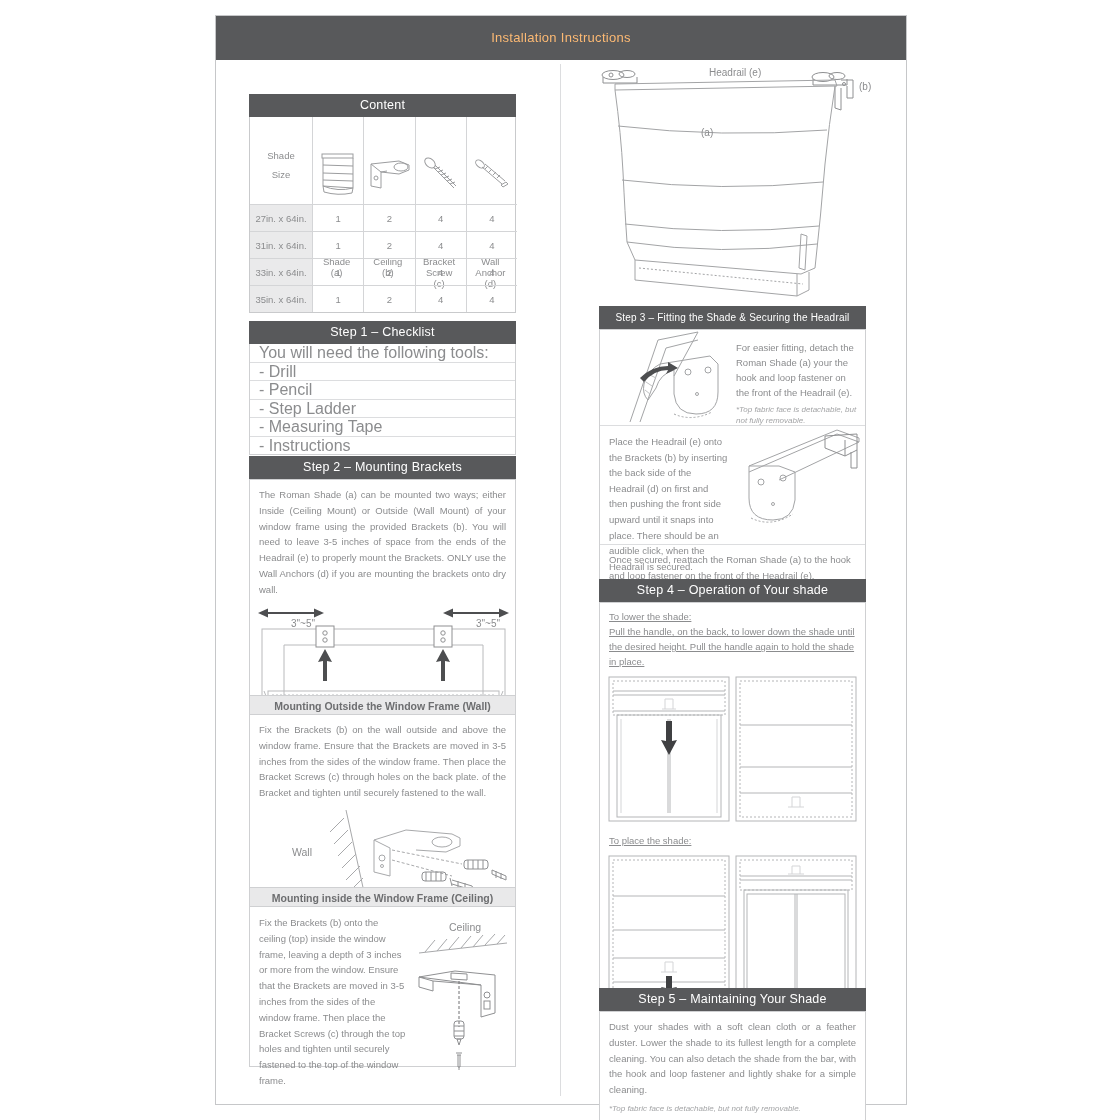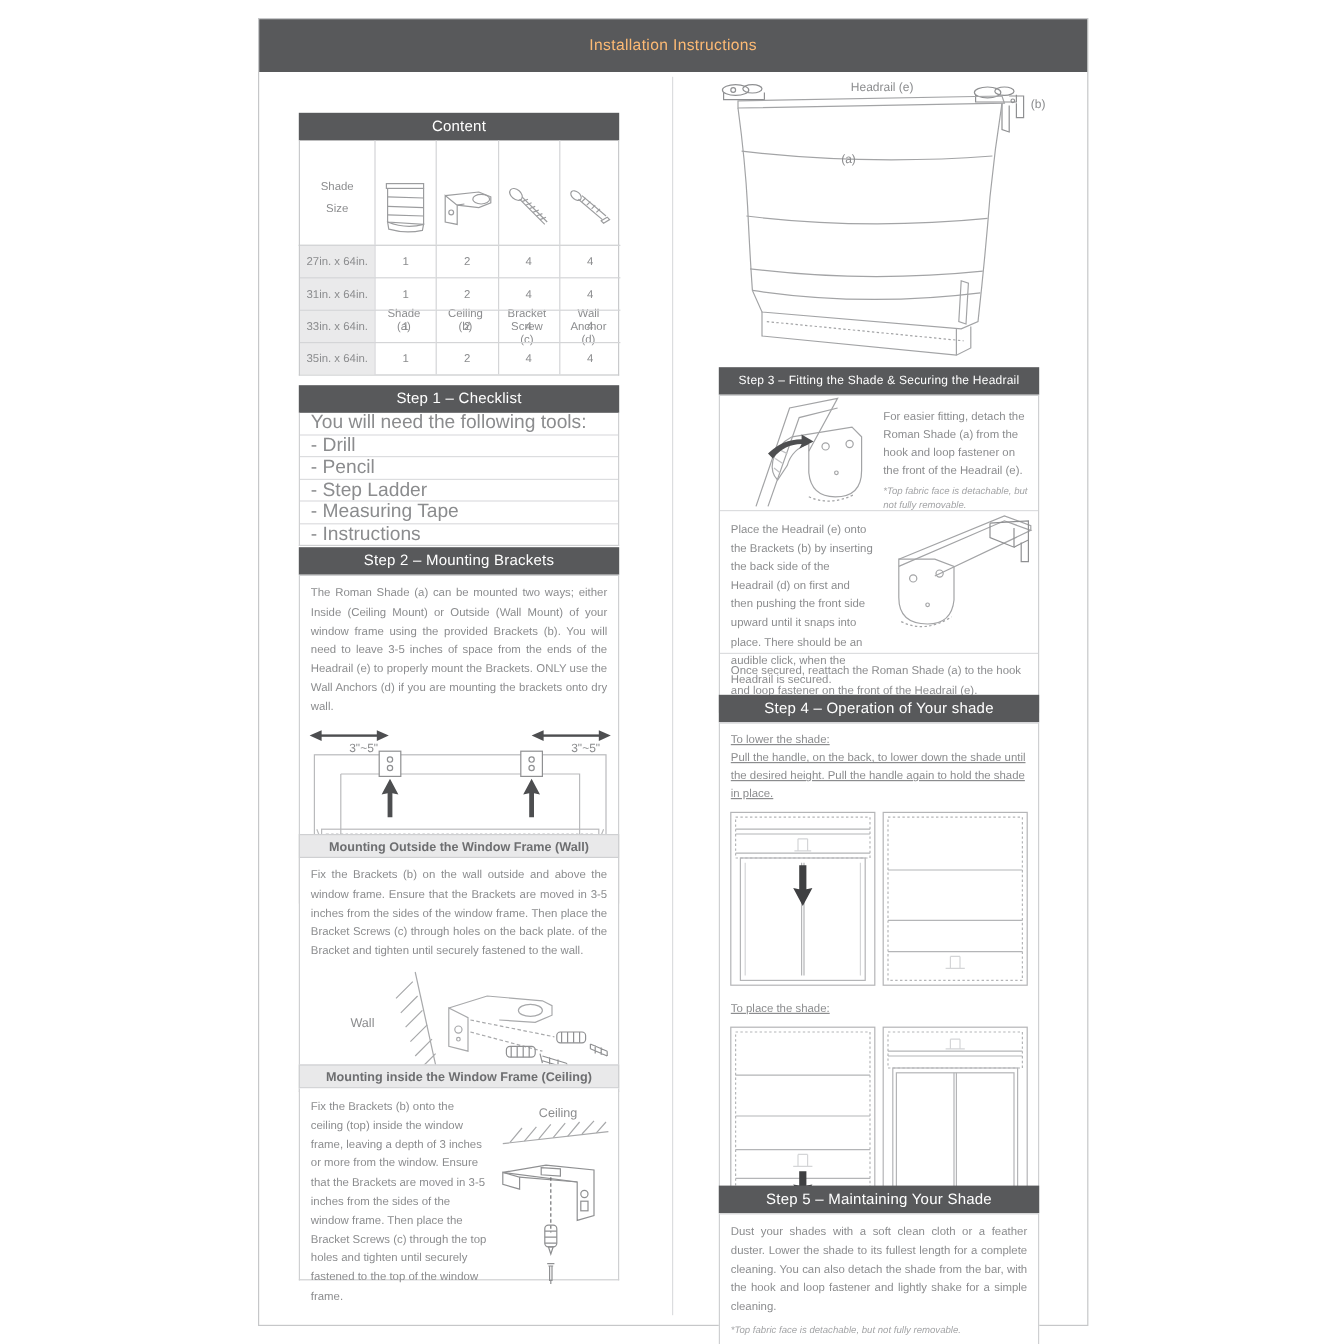--- a/index.html
+++ b/index.html
@@ -318,21 +318,21 @@
               <path d="M74 84 Q92 92 112 82" stroke-dasharray="2 2"></path>
               <path d="M60 34 Q48 40 44 54 Q42 64 48 70 L56 58 Q60 44 74 40"></path>
               <path d="M48 44 L56 48 M46 52 L52 56 M45 60 L50 64" stroke="#c0c1c3"></path>
             </g>
             <g fill="#4d4e50" stroke="none">
               <path d="M44 42 Q56 30 72 30 L72 26 L82 32 L70 38 L72 34 Q58 34 48 46 Z" transform="translate(-4 6)"></path>
             </g>
           </svg>
         </div>
         <div style="flex:1;padding:10px 8px 0 6px;">
-          <div class="para" style="line-height:15px;">For easier fitting, detach the Roman Shade (a) from the hook and loop fastener on the front of the Headrail (e).</div>
+          <div class="para" style="line-height:15px;">For easier fitting, detach the Roman Shade (a) your the hook and loop fastener on the front of the Headrail (e).</div>
           <div class="note" style="margin-top:4px;">*Top fabric face is detachable, but not fully removable.</div>
         </div>
       </div>
       <div class="hline"></div>
       <div class="s3row" style="height:118px;">
         <div class="para" style="width:120px;padding:8px 0 0 9px;line-height:15.6px;">Place the Headrail (e) onto the Brackets (b) by inserting the back side of the Headrail (d) on first and then pushing the front side upward until it snaps into place. There should be an audible click, when the Headrail is secured.</div>
         <div>
           <svg width="136" height="118" viewBox="0 0 136 118">
             <g fill="none" stroke="#a3a4a6" stroke-width="1">
               <path d="M20 46 L108 8 L130 16 L50 54"></path>

